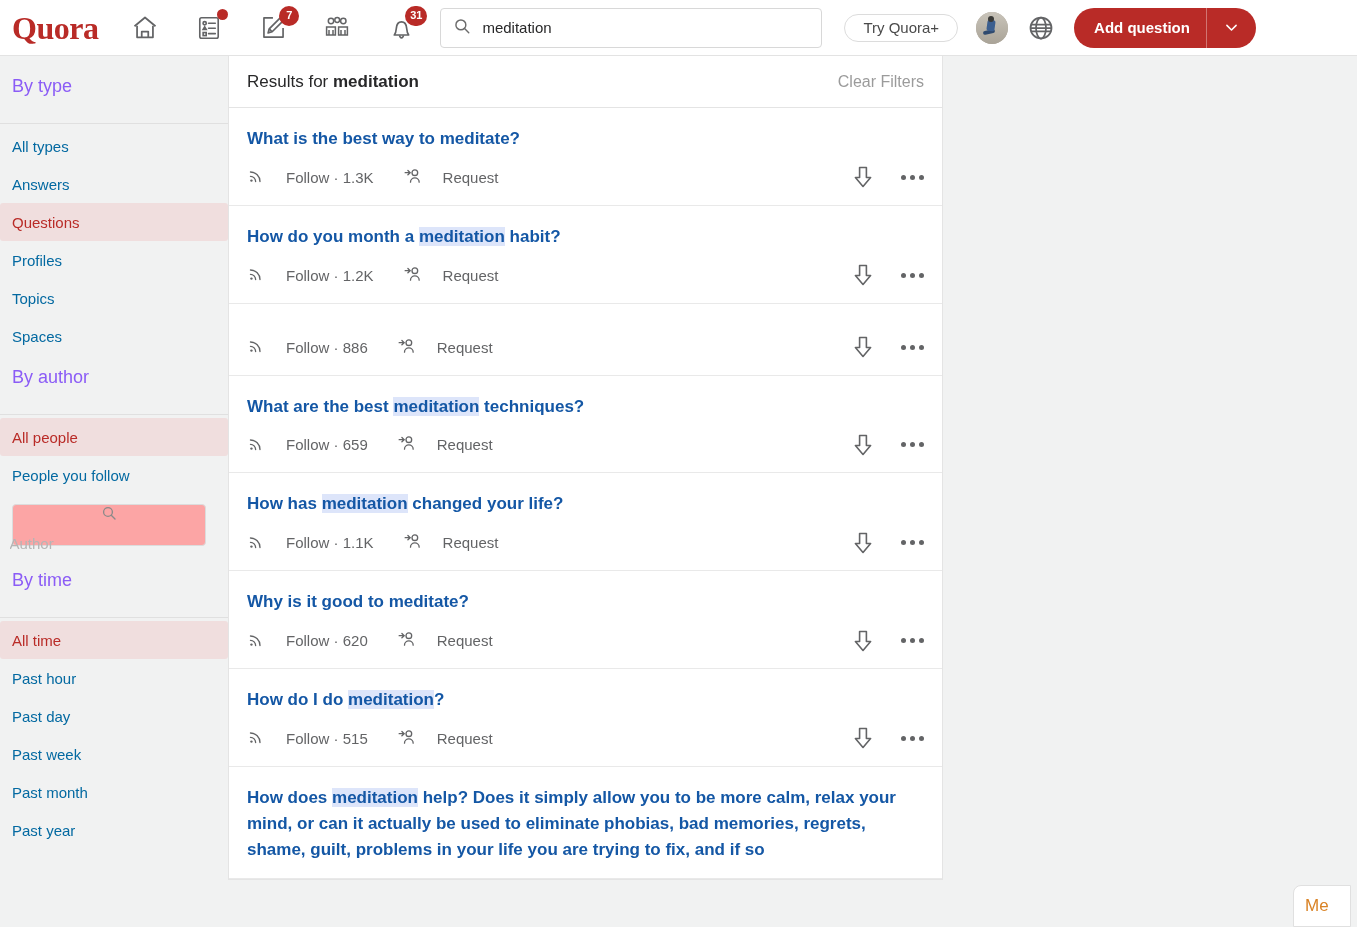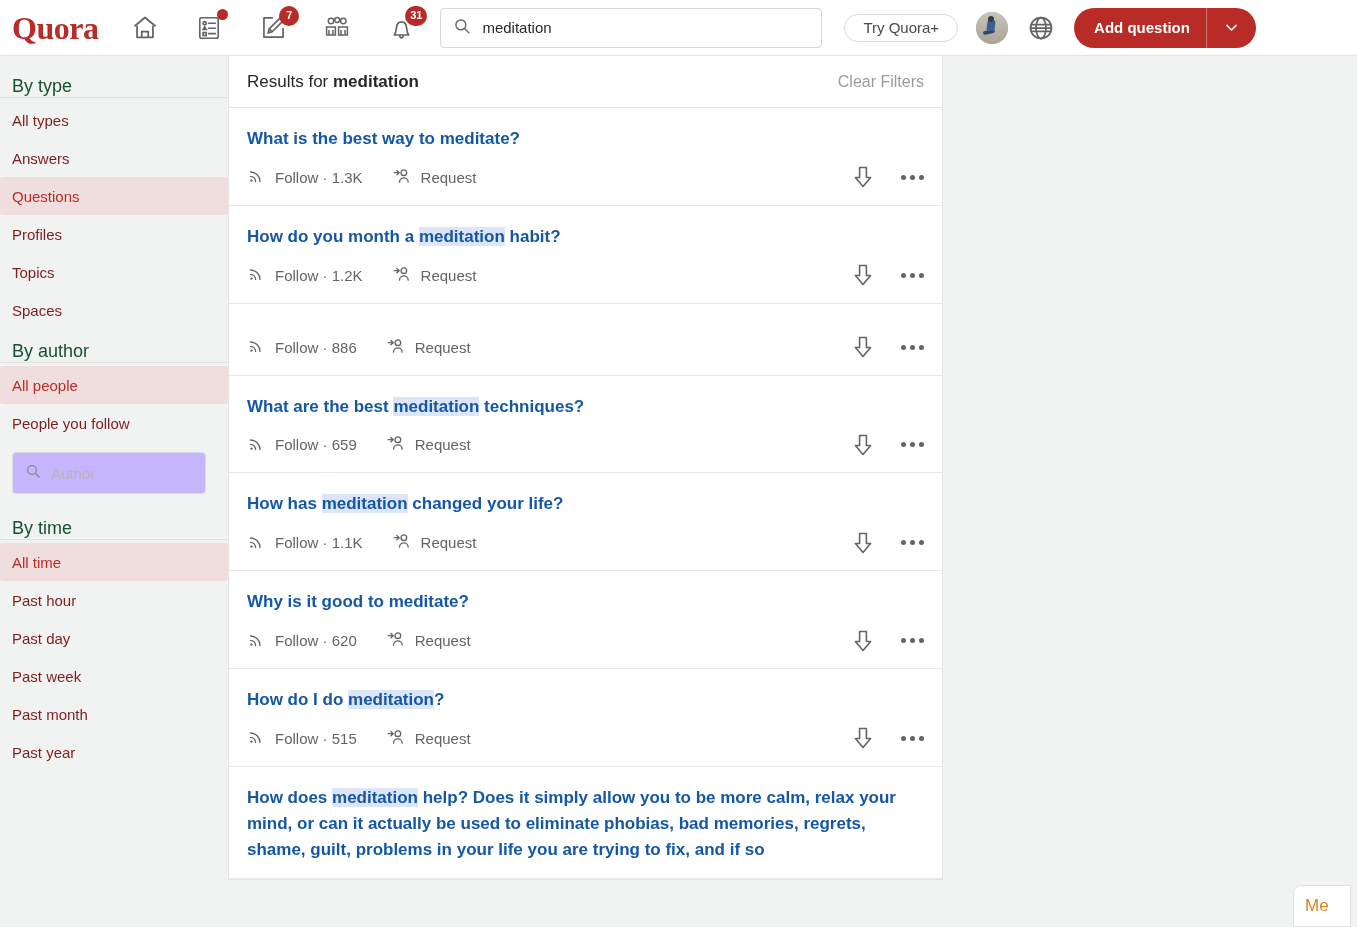--- a/index.html
+++ b/index.html
@@ -81,33 +81,33 @@
   .add-q .lbl { padding: 0 16px 0 20px; font-size: 15px; font-weight: 600; }
   .add-q .sep { width: 1px; height: 40px; background: rgba(255,255,255,.35); }
   .add-q .car { padding: 0 16px; display: flex; align-items: center; }
 
   
   .page { display: flex; height: calc(927px - 56px); position: relative; }
 
   
   .sidebar { width: 228px; flex: 0 0 228px; padding-top: 8px; }
   .side-group-title {
-    font-size: 18px; color: #14532d; padding: 12px 12px 0 12px;
+    font-size: 18px; color: #8b5cf6; padding: 12px 12px 26px 12px;
     border-bottom: 1px solid #e0e0e0; margin-bottom: 3px;
   }
   .side-item {
     height: 38px; display: flex; align-items: center;
-    padding: 0 12px; font-size: 15px; color: #7f1d1d;
+    padding: 0 12px; font-size: 15px; color: #0369a1;
     cursor: pointer; border-radius: 3px;
   }
   .side-item.active { background: #f0dede; color: #b92b27; }
   .author-box {
     margin: 10px 22px 12px 12px; height: 42px;
-    border: 1px solid #dcdcdc; border-radius: 4px; background: #c4b5fd;
-    display: flex; align-items: center; gap: 10px; padding: 0 12px;
+    border: 1px solid #dcdcdc; border-radius: 4px; background: #fca5a5;
+    display: flex; align-items: center; gap: 10px; padding: 0 24px; flex-direction: column;
   }
   .author-box input {
     border: none; outline: none; flex: 1; font-size: 15px;
     color: #282829; font-family: "Liberation Sans", sans-serif; background: transparent;
   }
   .author-box input::placeholder { color: #b5b5b5; }
 
   
   .results {
     width: 715px; flex: 0 0 715px;
@@ -122,21 +122,21 @@
   .results-head .title b { font-weight: 700; }
   .clear-filters { font-size: 16px; color: #9b9b9b; cursor: pointer; }
 
   .res-row { padding: 18px 18px 16px 18px; border-bottom: 1px solid #e9e9e9; }
   .res-title {
     font-size: 17px; font-weight: 700; color: #1457a5;
     line-height: 1.52; cursor: pointer;
   }
   .res-title mark { background: #dde5fa; color: #1457a5; }
   .res-meta { display: flex; align-items: center; margin-top: 14px; position: relative; }
-  .meta-act { display: flex; align-items: center; gap: 9px; color: #636466; font-size: 15px; cursor: pointer; }
+  .meta-act { display: flex; align-items: center; gap: 20px; color: #636466; font-size: 15px; cursor: pointer; }
   .meta-act + .meta-act { margin-left: 28px; }
   .row-right { position: absolute; right: 0; display: flex; align-items: center; gap: 26px; }
   .ico-btn { cursor: pointer; display: flex; align-items: center; }
   .dots { display: flex; gap: 4px; cursor: pointer; }
   .dots i { width: 5px; height: 5px; border-radius: 50%; background: #636466; display: block; }
 
   
   .me-widget {
     position: absolute; right: 6px; bottom: 0;
     width: 58px; height: 42px;

